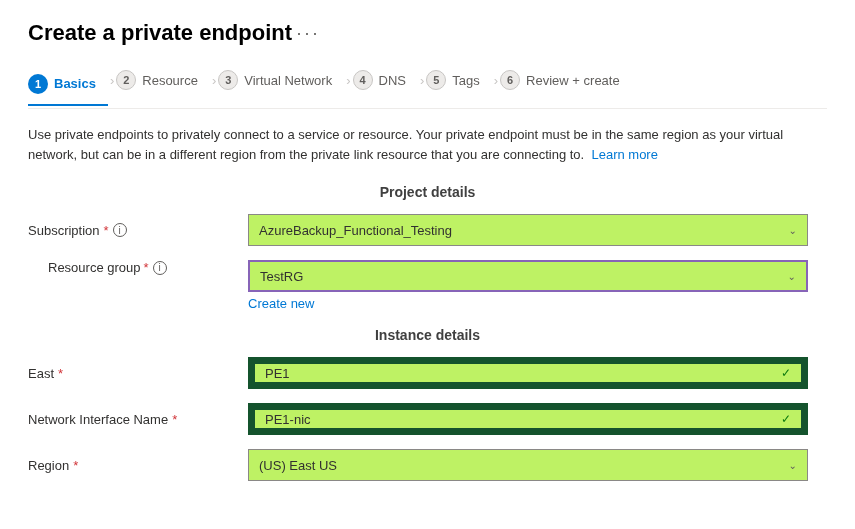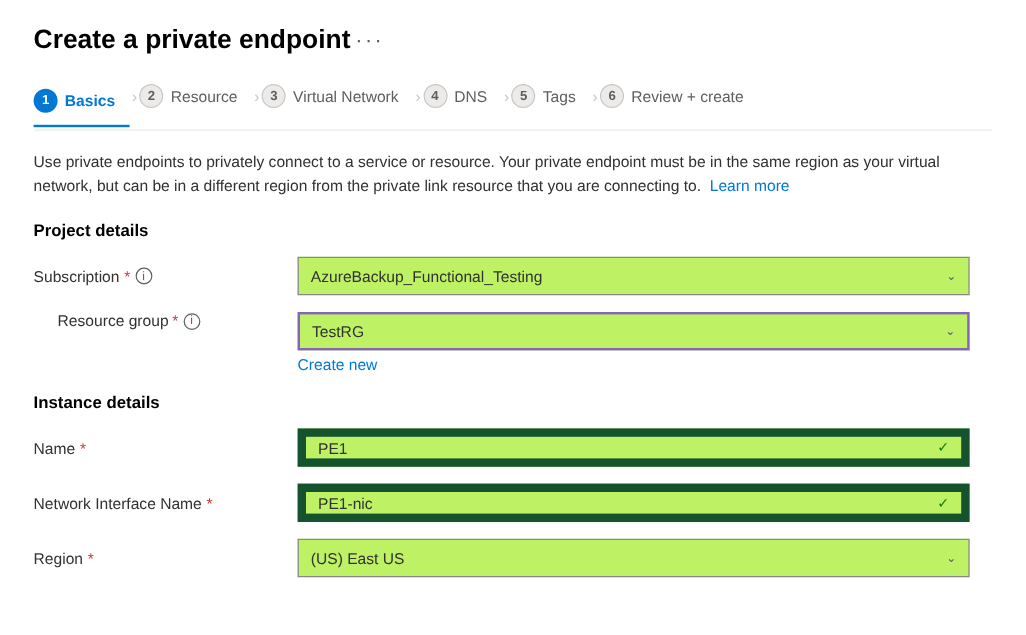--- a/index.html
+++ b/index.html
@@ -101,22 +101,23 @@
 
     .description a {
       color: #0078d4;
       text-decoration: none;
     }
 
     
     .section-title {
       font-size: 14px;
       font-weight: 600;
-      color: #000000;
+      color: #404040;
       margin-bottom: 14px;
+      text-align: center;
     }
 
     
     .form-group {
       display: flex;
       align-items: center;
       margin-bottom: 14px;
     }
 
     .label-col {
@@ -290,21 +291,21 @@
       <a class="create-new-link">Create new</a>
     </div>
   </div>
 </div>
 
 <div class="instance-section">
   <div class="section-title">Instance details</div>
 
   <div class="form-group">
     <div class="label-col">
-      <span class="label-text">Name</span>
+      <span class="label-text">East</span>
       <span class="required-star">*</span>
     </div>
     <div class="input-col">
       <div class="dropdown valid">
         <span>PE1</span>
         <span class="dropdown-checkmark">✓</span>
       </div>
     </div>
   </div>
 

